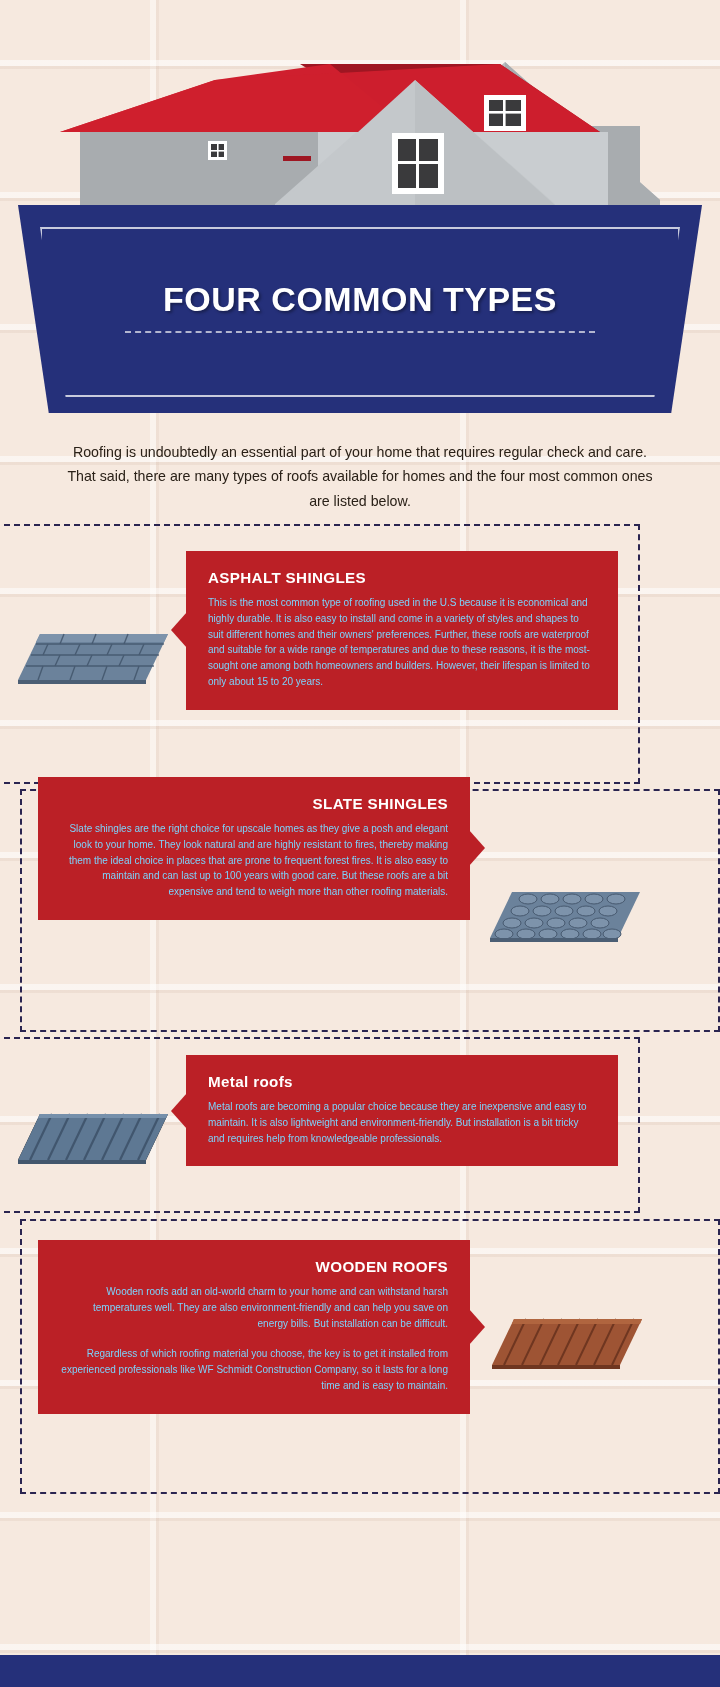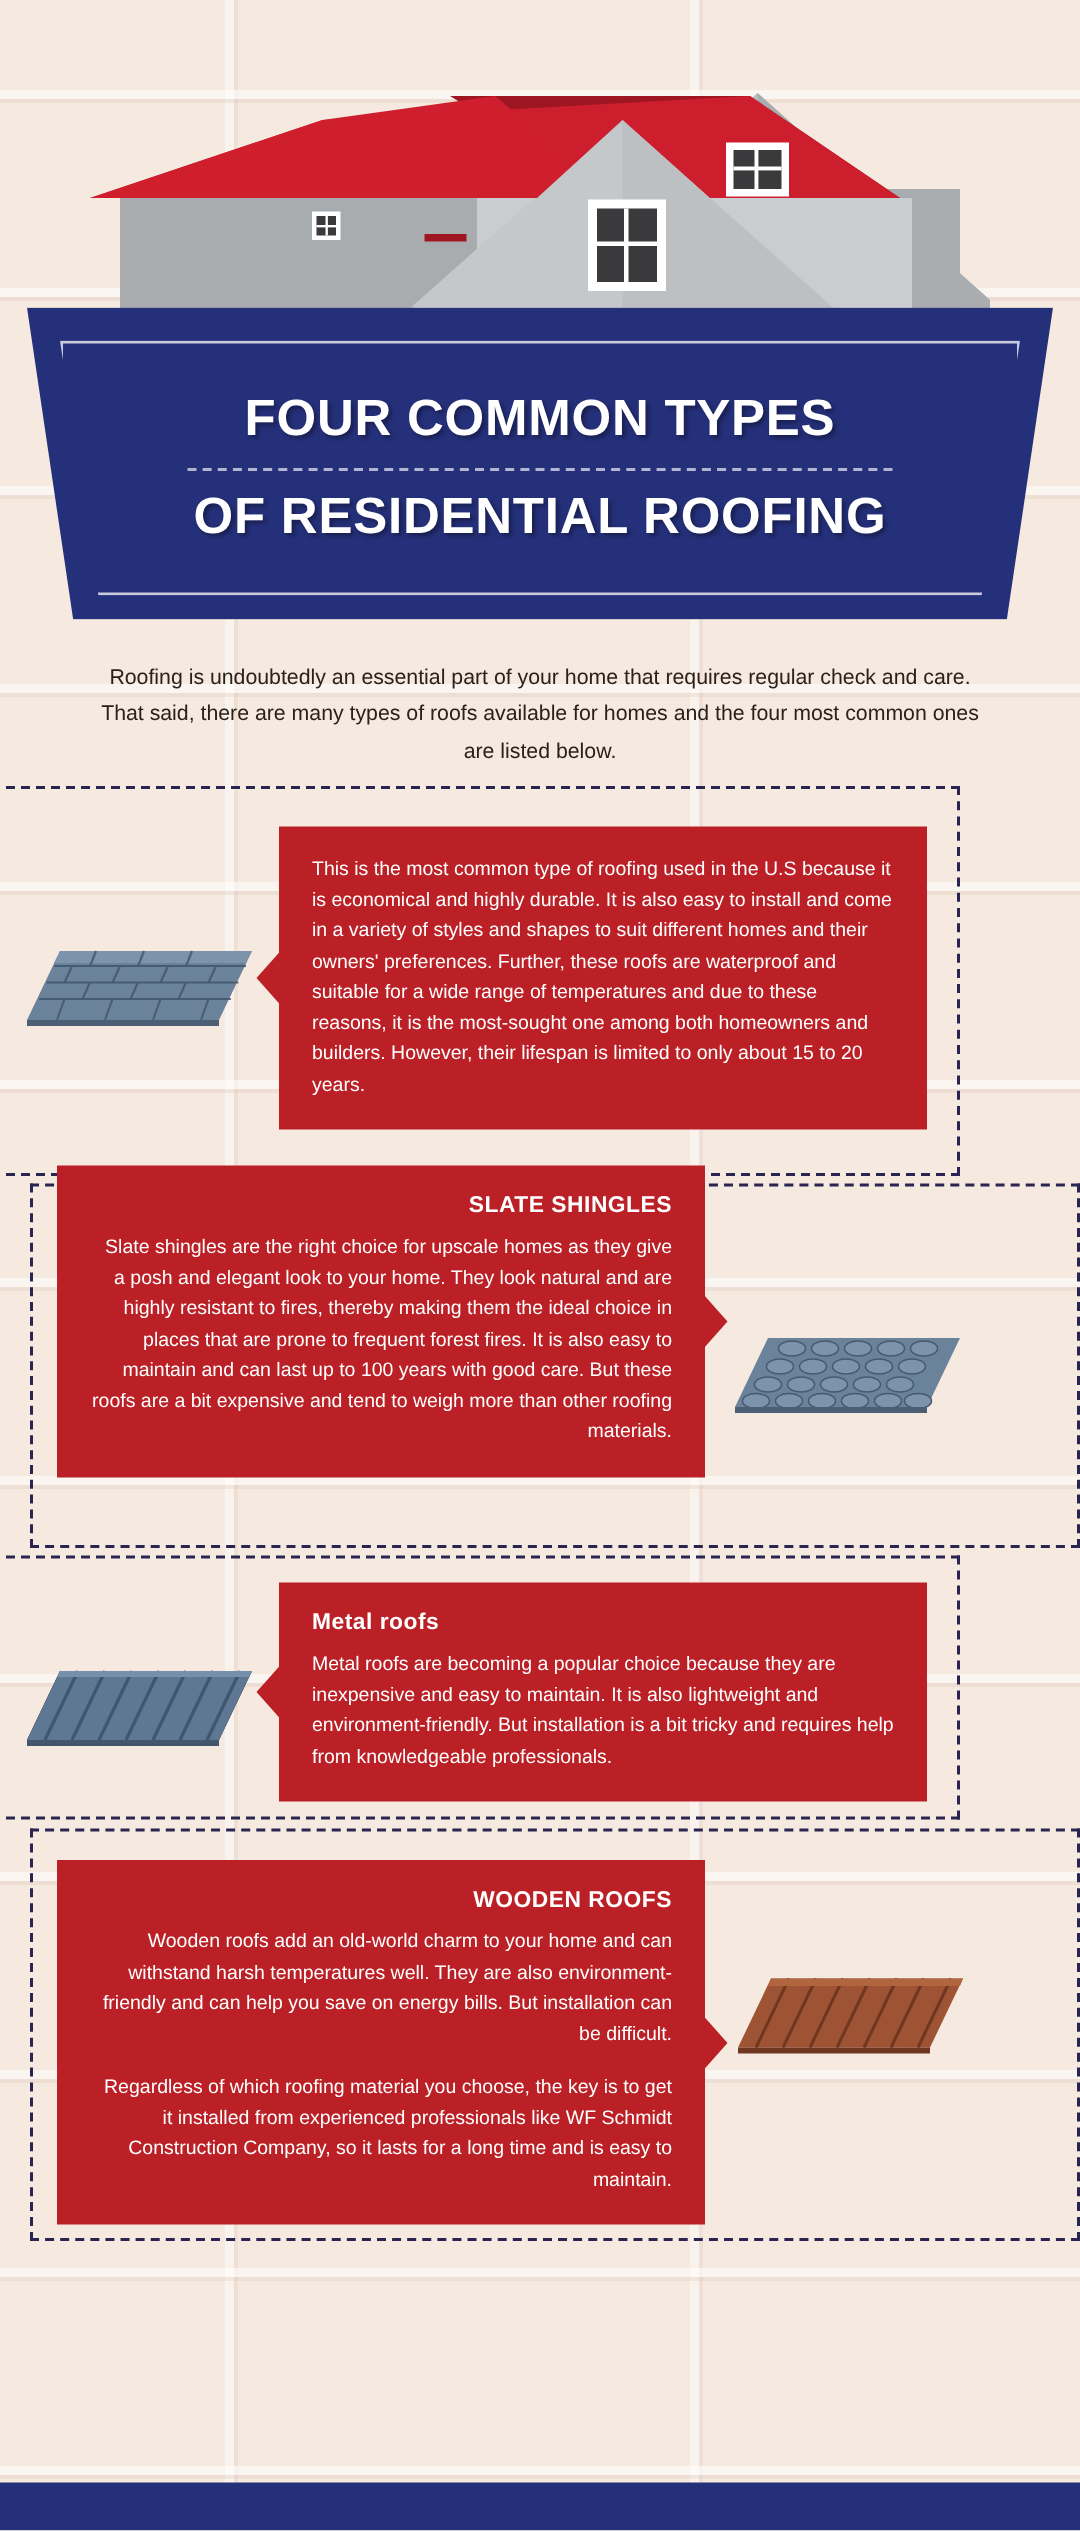--- a/index.html
+++ b/index.html
@@ -155,23 +155,23 @@
     border-bottom: 18px solid transparent;
     border-left: 16px solid #bb2026;
   }
   .card h2 {
     font-size: 15.2px;
     font-weight: 700;
     letter-spacing: 0.35px;
     margin-bottom: 9px;
   }
   .card p {
-    font-size: 13px;
+    font-size: 10px;
     line-height: 1.58;
-    color: #ffffff;
+    color: #7dd3fc;
   }
   .card p + p { margin-top: 15px; }
   .card.align-right { text-align: right; }
   .card.align-left  { text-align: left; }
 
   .card1 { top: 551px;  left: 186px; width: 432px; }
   .card2 { top: 777px;  left: 38px;  width: 432px; }
   .card3 { top: 1055px; left: 186px; width: 432px; }
   .card4 { top: 1240px; left: 38px;  width: 432px; }
 
@@ -244,21 +244,20 @@
       </g>
 
       <rect x="283" y="116" width="28" height="5" fill="#9e1622"></rect>
     </svg>
   </div>
 
   <div class="banner">
     <div class="banner-inner">
       <h1>FOUR COMMON TYPES</h1>
       <div class="banner-divider"></div>
-      <h1>OF RESIDENTIAL ROOFING</h1>
     </div>
   </div>
 
   <p class="intro">Roofing is undoubtedly an essential part of your home that requires regular check and care.  That said, there are many types of roofs available for homes and the four most common ones are listed below.</p>
 
   <div class="dash-frame df1"></div>
   <div class="dash-frame df2"></div>
   <div class="dash-frame df3"></div>
   <div class="dash-frame df4"></div>
 
@@ -282,20 +281,21 @@
         <line x1="106" y1="25" x2="101" y2="36"></line>
         <line x1="25" y1="36" x2="20" y2="50"></line>
         <line x1="57" y1="36" x2="52" y2="50"></line>
         <line x1="89" y1="36" x2="84" y2="50"></line>
         <line x1="121" y1="36" x2="116" y2="50"></line>
       </g>
       <polygon points="0,50 128,50 128,54 0,54" fill="#4b5e74"></polygon>
     </svg>
   </div>
   <div class="card card1 left-notch align-left">
+    <h2>ASPHALT SHINGLES</h2>
     <p>This is the most common type of roofing used in the U.S because it is economical and highly durable. It is also easy to install and come in a variety of styles and shapes to suit different homes and their owners' preferences. Further, these roofs are waterproof and suitable for a wide range of temperatures and due to these reasons, it is the most-sought one among both homeowners and builders. However, their lifespan is limited to only about 15 to 20 years.</p>
   </div>
 
   <div class="card card2 right-notch align-right">
     <h2>SLATE SHINGLES</h2>
     <p>Slate shingles are the right choice for upscale homes as they give a posh and elegant look to your home. They look natural and are highly resistant to fires, thereby making them the ideal choice in places that are prone to frequent forest fires. It is also easy to maintain and can last up to 100 years with good care. But these roofs are a bit expensive and tend to weigh more than other roofing materials.</p>
   </div>
   <div class="swatch sw2">
     <svg width="150" height="56" viewBox="0 0 150 56">
       <polygon points="22,4 150,4 128,50 0,50" fill="#6b829b"></polygon>

